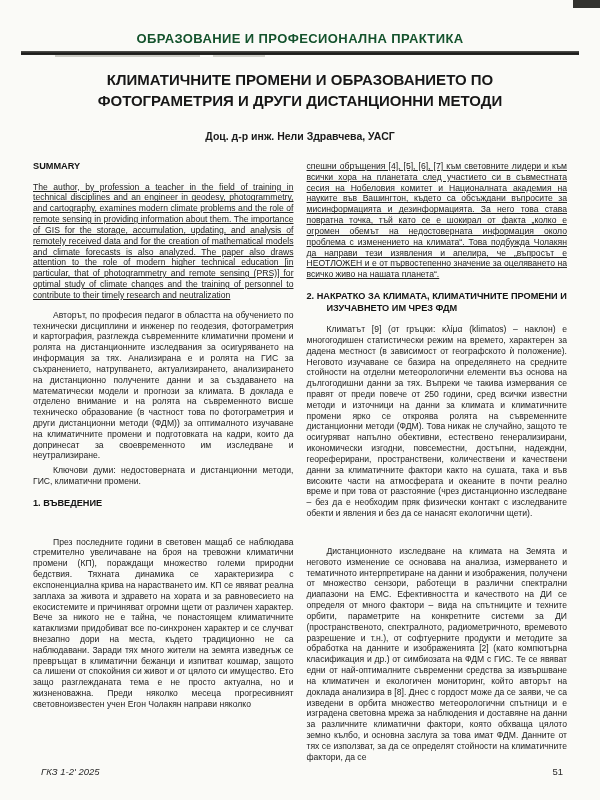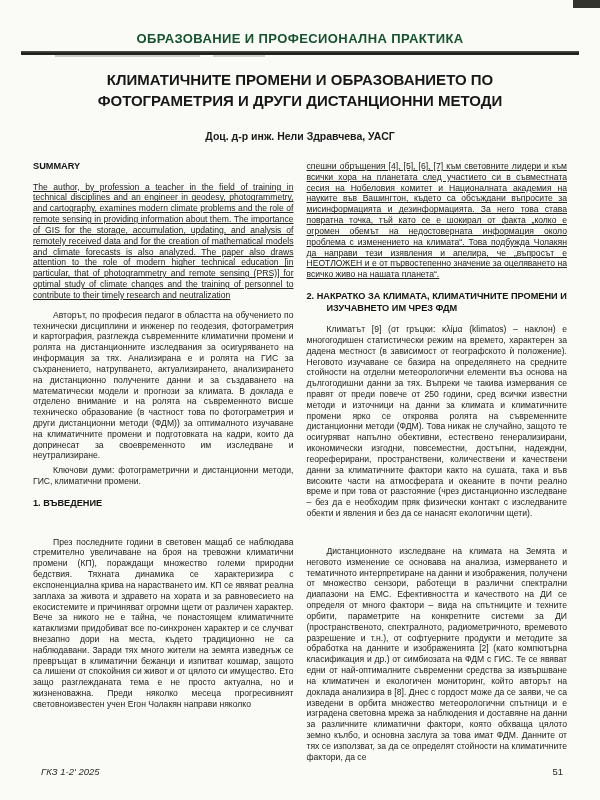--- a/index.html
+++ b/index.html
@@ -146,21 +146,21 @@
 <div class="article-title">КЛИМАТИЧНИТЕ ПРОМЕНИ И ОБРАЗОВАНИЕТО ПО ФОТОГРАМЕТРИЯ И ДРУГИ ДИСТАНЦИОННИ МЕТОДИ</div>
 
 <div class="author-line">Доц. д-р инж. Нели Здравчева, УАСГ</div>
 
 <div class="columns">
 
   <div class="col">
     <div class="col-heading first">SUMMARY</div>
     <p class="para flush">The author, by profession a teacher in the field of training in technical disciplines and an engineer in geodesy, photogrammetry, and cartography, examines modern climate problems and the role of remote sensing in providing information about them. The importance of GIS for the storage, accumulation, updating, and analysis of remotely received data and for the creation of mathematical models and climate forecasts is also analyzed. The paper also draws attention to the role of modern higher technical education [in particular, that of photogrammetry and remote sensing (PRS)] for optimal study of climate changes and the training of personnel to contribute to their timely research and neutralization</p>
     <p class="para tight">Авторът, по професия педагог в областта на обучението по технически дисциплини и инженер по геодезия, фотограметрия и картография, разглежда съвременните климатични промени и ролята на дистанционните изследвания за осигуряването на информация за тях. Анализирана е и ролята на ГИС за съхранението, натрупването, актуализирането, анализирането на дистанционно получените данни и за създаването на математически модели и прогнози за климата. В доклада е отделено внимание и на ролята на съвременното висше техническо образование (в частност това по фотограметрия и други дистанционни методи (ФДМ)) за оптималното изучаване на климатичните промени и подготовката на кадри, които да допринесат за своевременното им изследване и неутрализиране.</p>
-    <p class="para">Ключови думи: фотограметрични и дистанционни методи, ГИС, климатични промени.</p>
+    <p class="para">Ключови думи: недостоверната и дистанционни методи, ГИС, климатични промени.</p>
     <div class="col-heading">1. ВЪВЕДЕНИЕ</div>
     <p class="para last">През последните години в световен мащаб се наблюдава стремително увеличаване на броя на тревожни климатични промени (КП), пораждащи множество големи природни бедствия. Тяхната динамика се характеризира с експоненциална крива на нарастването им. КП се явяват реална заплаха за живота и здравето на хората и за равновесието на екосистемите и причиняват огромни щети от различен характер. Вече за никого не е тайна, че понастоящем климатичните катаклизми придобиват все по-синхронен характер и се случват внезапно дори на места, където традиционно не са наблюдавани. Заради тях много жители на земята изведнъж се превръщат в климатични бежанци и изпитват кошмар, защото са лишени от спокойния си живот и от цялото си имущество. Ето защо разглежданата тема е не просто актуална, но и жизненоважна. Преди няколко месеца прогресивният световноизвестен учен Егон Чолакян направи няколко</p>
   </div>
 
   <div class="col">
     <p class="para flush">спешни обръщения [4], [5], [6], [7] към световните лидери и към всички хора на планетата след участието си в съвместната сесия на Нобеловия комитет и Националната академия на науките във Вашингтон, където са обсъждани въпросите за мисинформацията и дезинформацията. За него това става повратна точка, тъй като се е шокирал от факта „колко е огромен обемът на недостоверната информация около проблема с изменението на климата“. Това подбужда Чолакян да направи тези изявления и апелира, че „въпросът е НЕОТЛОЖЕН и е от първостепенно значение за оцеляването на всичко живо на нашата планета“.</p>
     <div class="col-heading hang">2. НАКРАТКО ЗА КЛИМАТА, КЛИМАТИЧНИТЕ ПРОМЕНИ И ИЗУЧАВНЕТО ИМ ЧРЕЗ ФДМ</div>
     <p class="para tight">Климатът [9] (от гръцки: κλίμα (klimatos) – наклон) е многогодишен статистически режим на времето, характерен за дадена местност (в зависимост от географското ѝ положение). Неговото изучаване се базира на определянето на средните стойности на отделни метеорологични елементи въз основа на дългогодишни данни за тях. Въпреки че такива измервания се правят от преди повече от 250 години, сред всички известни методи и източници на данни за климата и климатичните промени ярко се откроява ролята на съвременните дистанционни методи (ФДМ). Това никак не случайно, защото те осигуряват напълно обективни, естествено генерализирани, икономически изгодни, повсеместни, достъпни, надеждни, геореферирани, пространствени, количествени и качествени данни за климатичните фактори както на сушата, така и във високите части на атмосферата и океаните в почти реално време и при това от разстояние (чрез дистанционно изследване – без да е необходим пряк физически контакт с изследваните обекти и явления и без да се нанасят екологични щети).</p>
     <p class="para last">Дистанционното изследване на климата на Земята и неговото изменение се основава на анализа, измерването и тематичното интерпретиране на данни и изображения, получени от множество сензори, работещи в различни спектрални диапазони на ЕМС. Ефективността и качеството на ДИ се определя от много фактори – вида на спътниците и техните орбити, параметрите на конкретните системи за ДИ (пространственото, спектралното, радиометричното, времевото разрешение и т.н.), от софтуерните продукти и методите за обработка на данните и изображенията [2] (като компютърна класификация и др.) от симбиозата на ФДМ с ГИС. Те се явяват едни от най-оптималните съвременни средства за извършване на климатичен и екологичен мониторинг, който авторът на доклада анализира в [8]. Днес с гордост може да се заяви, че са изведени в орбита множество метеорологични спътници и е изградена световна мрежа за наблюдения и доставяне на данни за различните климатични фактори, която обхваща цялото земно кълбо, и основна заслуга за това имат ФДМ. Данните от тях се използват, за да се определят стойности на климатичните фактори, да се</p>
   </div>

